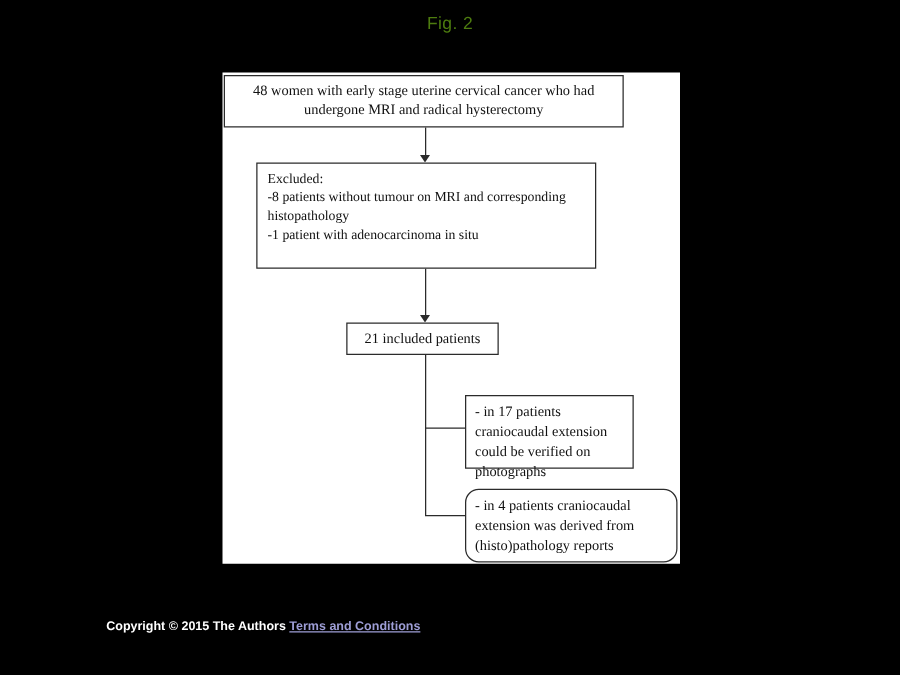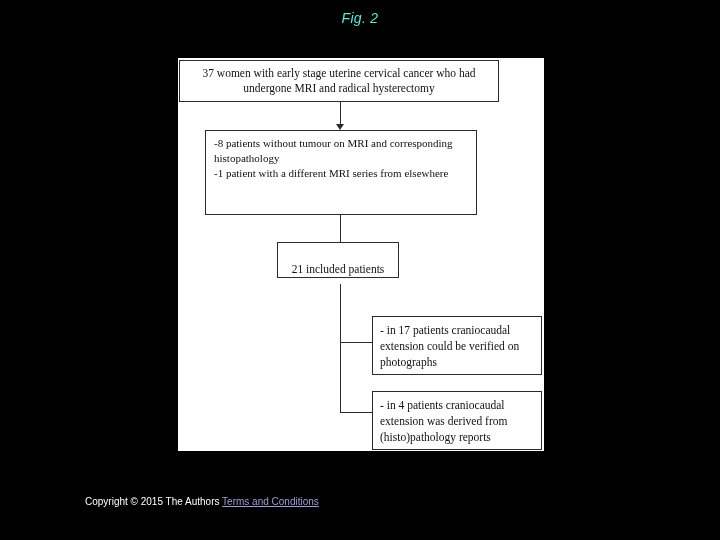--- a/index.html
+++ b/index.html
@@ -6,21 +6,21 @@
   #slide{
     position:relative;
     width:720px;height:540px;
     background:#000;
     overflow:hidden;
     font-family:"Liberation Sans",sans-serif;
   }
   .slide-title{
     position:absolute;top:10px;left:0;width:100%;
     text-align:center;
-    color:#5eead4;font-size:14px;letter-spacing:.3px;font-style:italic;
+    color:#4d7c0f;font-size:14px;letter-spacing:.3px;
   }
   #figure{
     position:absolute;left:178px;top:58px;
     width:366px;height:393px;
     background:#fff;
     font-family:"Liberation Serif","DejaVu Serif",serif;
     color:#111;
   }
   .fc-box{
     position:absolute;
@@ -36,73 +36,74 @@
     text-align:center;
     padding:2px 14px;
   }
   .box-excluded{
     left:27px;top:72px;width:272px;height:85px;
     padding:5px 8px;
     font-size:11px;
     text-align:left;
   }
   .box-included{
-    left:99px;top:184px;width:122px;height:36px;
-    display:flex;align-items:flex-end;justify-content:center;
+    left:99px;top:200px;width:122px;height:26px;
+    display:flex;align-items:center;justify-content:center;
     text-align:center;
   }
   .box-photos{
-    left:194px;top:258px;width:170px;height:59px;
+    left:194px;top:258px;width:135px;height:59px;
     padding:5px 7px;line-height:16px;
   }
   .box-path{
     left:194px;top:333px;width:170px;height:59px;
-    padding:5px 7px;line-height:16px;
+    padding:5px 7px;line-height:16px;border-radius:11px;
   }
   .vline{position:absolute;width:1px;background:#2b2b2b;}
   .hline{position:absolute;height:1px;background:#2b2b2b;}
   .arrowhead{
     position:absolute;width:0;height:0;
     border-left:4px solid transparent;
     border-right:4px solid transparent;
     border-top:6px solid #2b2b2b;
   }
   .footer{
     position:absolute;left:85px;
     color:#fff;font-size:10px;line-height:13px;
     white-space:nowrap;
   }
   .footer-citation{top:506px;}
-  .footer-copyright{top:495px;}
+  .footer-copyright{top:495px;font-weight:bold;}
   .journal-italic{font-style:italic;}
   .terms-link{
     color:#9e9ed6;
     text-decoration:underline;
     cursor:pointer;
   }
 </style>
 </head>
 <body>
 
 <div id="slide">
 
   <div class="slide-title">Fig. 2</div>
 
   <div id="figure">
 
     <div class="fc-box box-top">
-      <span>37 women with early stage uterine cervical cancer who had undergone MRI and radical hysterectomy</span>
+      <span>48 women with early stage uterine cervical cancer who had undergone MRI and radical hysterectomy</span>
     </div>
 
     <div class="vline" style="left:162px;top:44px;height:22px;"></div>
     <div class="arrowhead" style="left:158px;top:66px;"></div>
 
     <div class="fc-box box-excluded">
+      <div>Excluded:</div>
       <div>-8 patients without tumour on MRI and corresponding histopathology</div>
-      <div>-1 patient with a different MRI series from elsewhere</div>
+      <div>-1 patient with adenocarcinoma in situ</div>
     </div>
 
     <div class="vline" style="left:162px;top:157px;height:37px;"></div>
     <div class="arrowhead" style="left:158px;top:194px;"></div>
 
     <div class="fc-box box-included">
       <span>21 included patients</span>
     </div>
 
     <div class="vline" style="left:162px;top:226px;height:128px;"></div>

